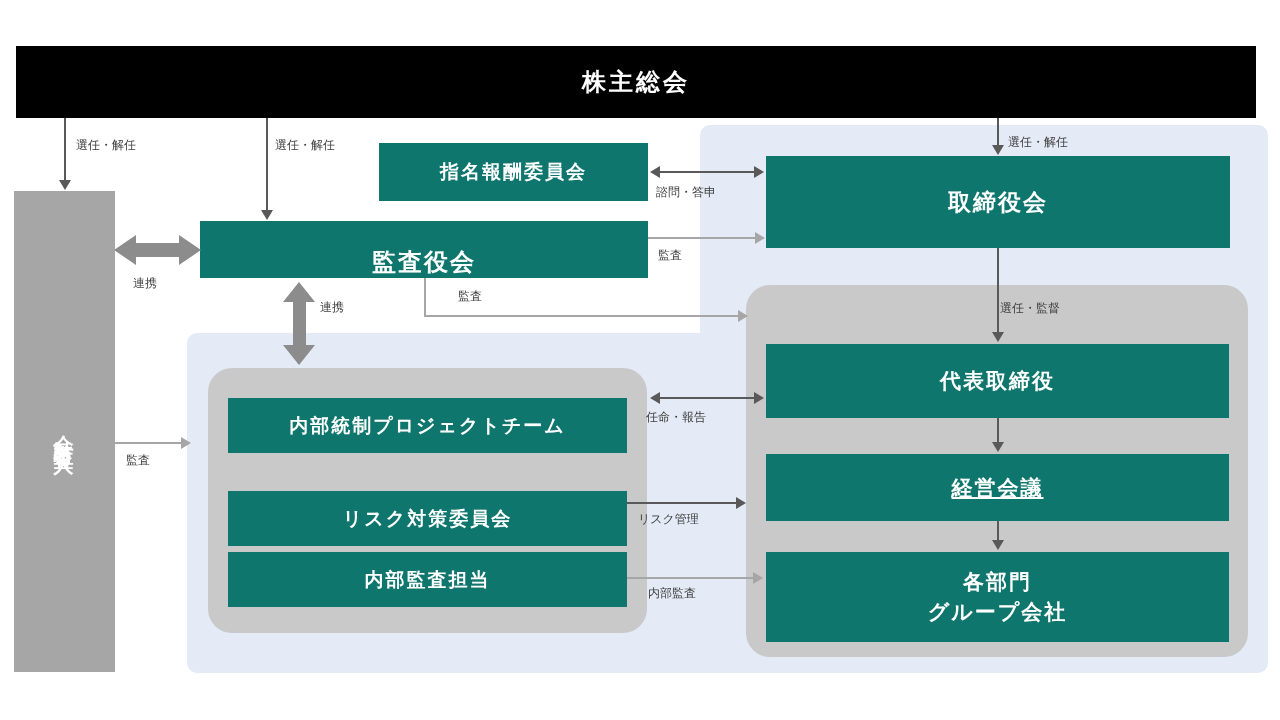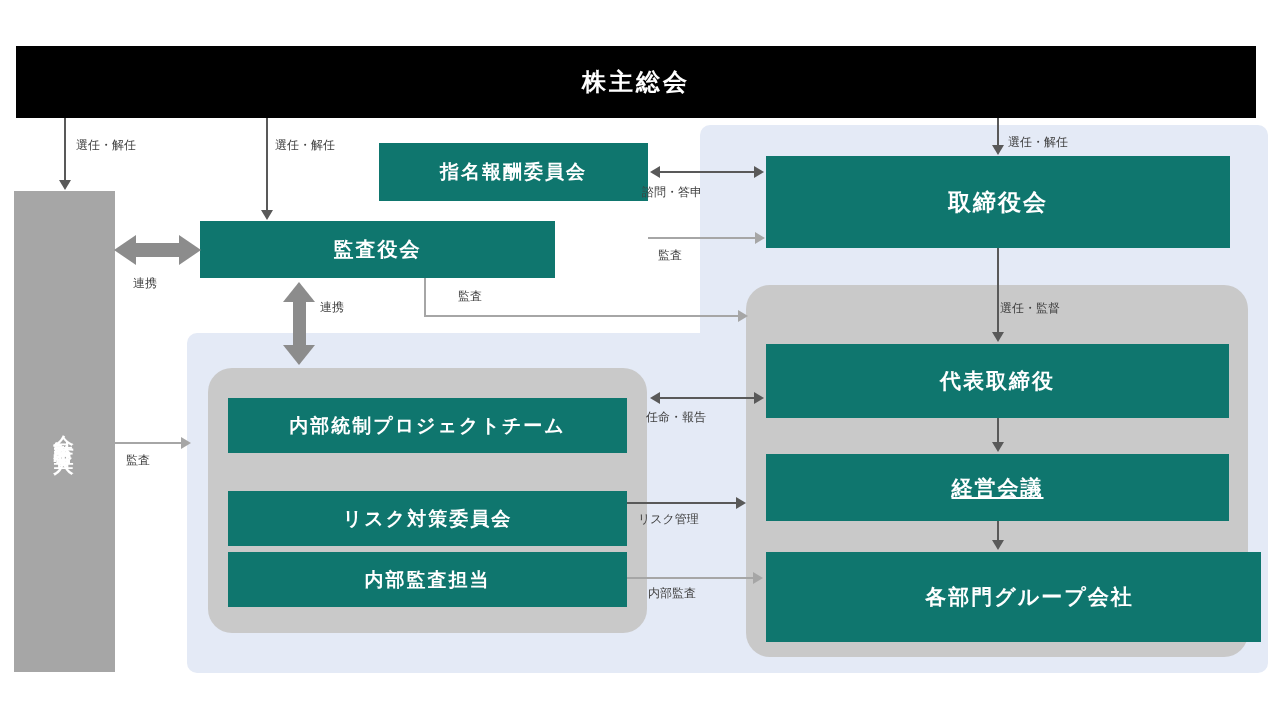--- a/index.html
+++ b/index.html
@@ -55,33 +55,33 @@
   <div class="sidebar">
     <span class="vtext">会計監査人</span>
   </div>
 
   <div class="container" style="left:746px;top:285px;width:502px;height:372px;"></div>
   <div class="container" style="left:208px;top:368px;width:439px;height:265px;"></div>
 
   <div class="box" style="left:379px;top:143px;width:269px;height:58px;font-size:19px;">
     <span>指名報酬委員会</span>
   </div>
-  <div class="box" style="left:200px;top:221px;width:355px;height:57px;font-size:20px;">
+  <div class="box" style="left:200px;top:221px;width:448px;height:57px;font-size:24px;align-items:flex-end;">
     <span>監査役会</span>
   </div>
   <div class="box" style="left:766px;top:156px;width:464px;height:92px;font-size:23px;">
     <span>取締役会</span>
   </div>
   <div class="box" style="left:766px;top:344px;width:463px;height:74px;font-size:21px;">
     <span>代表取締役</span>
   </div>
   <div class="box" style="left:766px;top:454px;width:463px;height:67px;font-size:21px;text-decoration:underline;">
     <span>経営会議</span>
   </div>
-  <div class="box two-line" style="left:766px;top:552px;width:463px;height:90px;font-size:21px;flex-direction:row;padding-left:32px;">
+  <div class="box two-line" style="left:766px;top:552px;width:463px;height:90px;font-size:21px;flex-direction:column;">
     <span>各部門</span>
     <span>グループ会社</span>
   </div>
   <div class="box" style="left:228px;top:398px;width:399px;height:55px;font-size:19px;">
     <span>内部統制プロジェクトチーム</span>
   </div>
   <div class="box" style="left:228px;top:491px;width:399px;height:55px;font-size:19px;">
     <span>リスク対策委員会</span>
   </div>
   <div class="box" style="left:228px;top:552px;width:399px;height:55px;font-size:19px;">
@@ -134,21 +134,21 @@
   <div class="ln thick" style="left:136px;top:243px;width:43px;height:14px;"></div>
   <div class="ah ah-right big thick" style="left:179px;top:235px;"></div>
 
   <div class="ah ah-up big thick" style="left:283px;top:282px;"></div>
   <div class="ln thick" style="left:293px;top:301px;width:13px;height:45px;"></div>
   <div class="ah ah-down big thick" style="left:283px;top:345px;"></div>
 
   <div class="lbl" style="left:76px;top:137px;">選任・解任</div>
   <div class="lbl" style="left:275px;top:137px;">選任・解任</div>
   <div class="lbl" style="left:1008px;top:134px;">選任・解任</div>
-  <div class="lbl" style="left:642px;top:184px;">諮問・答申</div>
+  <div class="lbl" style="left:656px;top:184px;">諮問・答申</div>
   <div class="lbl" style="left:658px;top:247px;">監査</div>
   <div class="lbl" style="left:458px;top:288px;">監査</div>
   <div class="lbl" style="left:126px;top:452px;">監査</div>
   <div class="lbl" style="left:133px;top:275px;">連携</div>
   <div class="lbl" style="left:320px;top:299px;">連携</div>
   <div class="lbl" style="left:992px;top:300px;margin-left:8px;">選任・監督</div>
   <div class="lbl" style="left:646px;top:409px;">任命・報告</div>
   <div class="lbl" style="left:638px;top:511px;">リスク管理</div>
   <div class="lbl" style="left:648px;top:585px;">内部監査</div>
 

